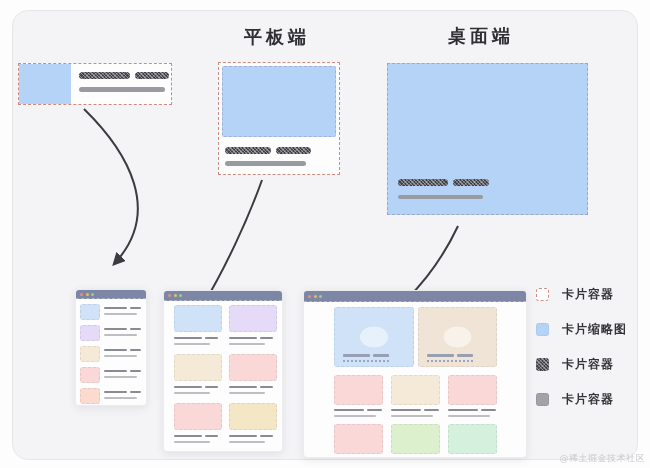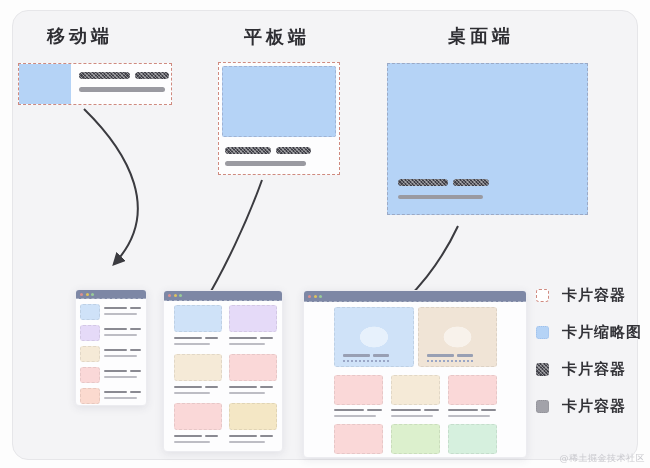--- a/index.html
+++ b/index.html
@@ -82,31 +82,30 @@
   
   .legend{position:absolute;left:536px;top:286px;display:flex;flex-direction:column;gap:18px;}
   .legend-item{display:flex;align-items:center;gap:13px;}
   .sw{width:13px;height:13px;border-radius:3px;box-sizing:border-box;flex:none;}
   .sw-container{background:#fff;border:1.5px dashed #d08a80;}
   .sw-thumbnail{background:#b5d3f6;border:1px dotted #9fc0ea;}
   .sw-title{background-color:#3e3e46;
       background-image:repeating-linear-gradient(45deg,rgba(255,255,255,.4) 0,rgba(255,255,255,.4) 1px,transparent 1px,transparent 2.5px),
                        repeating-linear-gradient(-45deg,rgba(255,255,255,.2) 0,rgba(255,255,255,.2) 1px,transparent 1px,transparent 2.5px);}
   .sw-description{background:#a2a2a9;border:1px dotted #8f8f96;}
-  .legend-label{font-size:15px;font-weight:bold;color:#333338;letter-spacing:1px;white-space:nowrap;}
+  .legend-label{font-size:12px;font-weight:bold;color:#333338;letter-spacing:1px;white-space:nowrap;}
 
   .watermark{position:absolute;right:5px;top:452px;font-size:9px;color:#c9c9ce;letter-spacing:.5px;}
 </style>
 </head>
 <body>
 
 <div class="stage">
   <div class="panel"></div>
 
-  <div class="section-title t1">移动端</div>
   <div class="section-title t2">平板端</div>
   <div class="section-title t3">桌面端</div>
 
   <div class="ex ex-mobile">
     <div class="ex-thumb"></div>
     <div class="ex-content">
       <div class="bar-row">
         <div class="hatch-bar" style="width:51px"></div>
         <div class="hatch-bar" style="width:34px"></div>
       </div>

